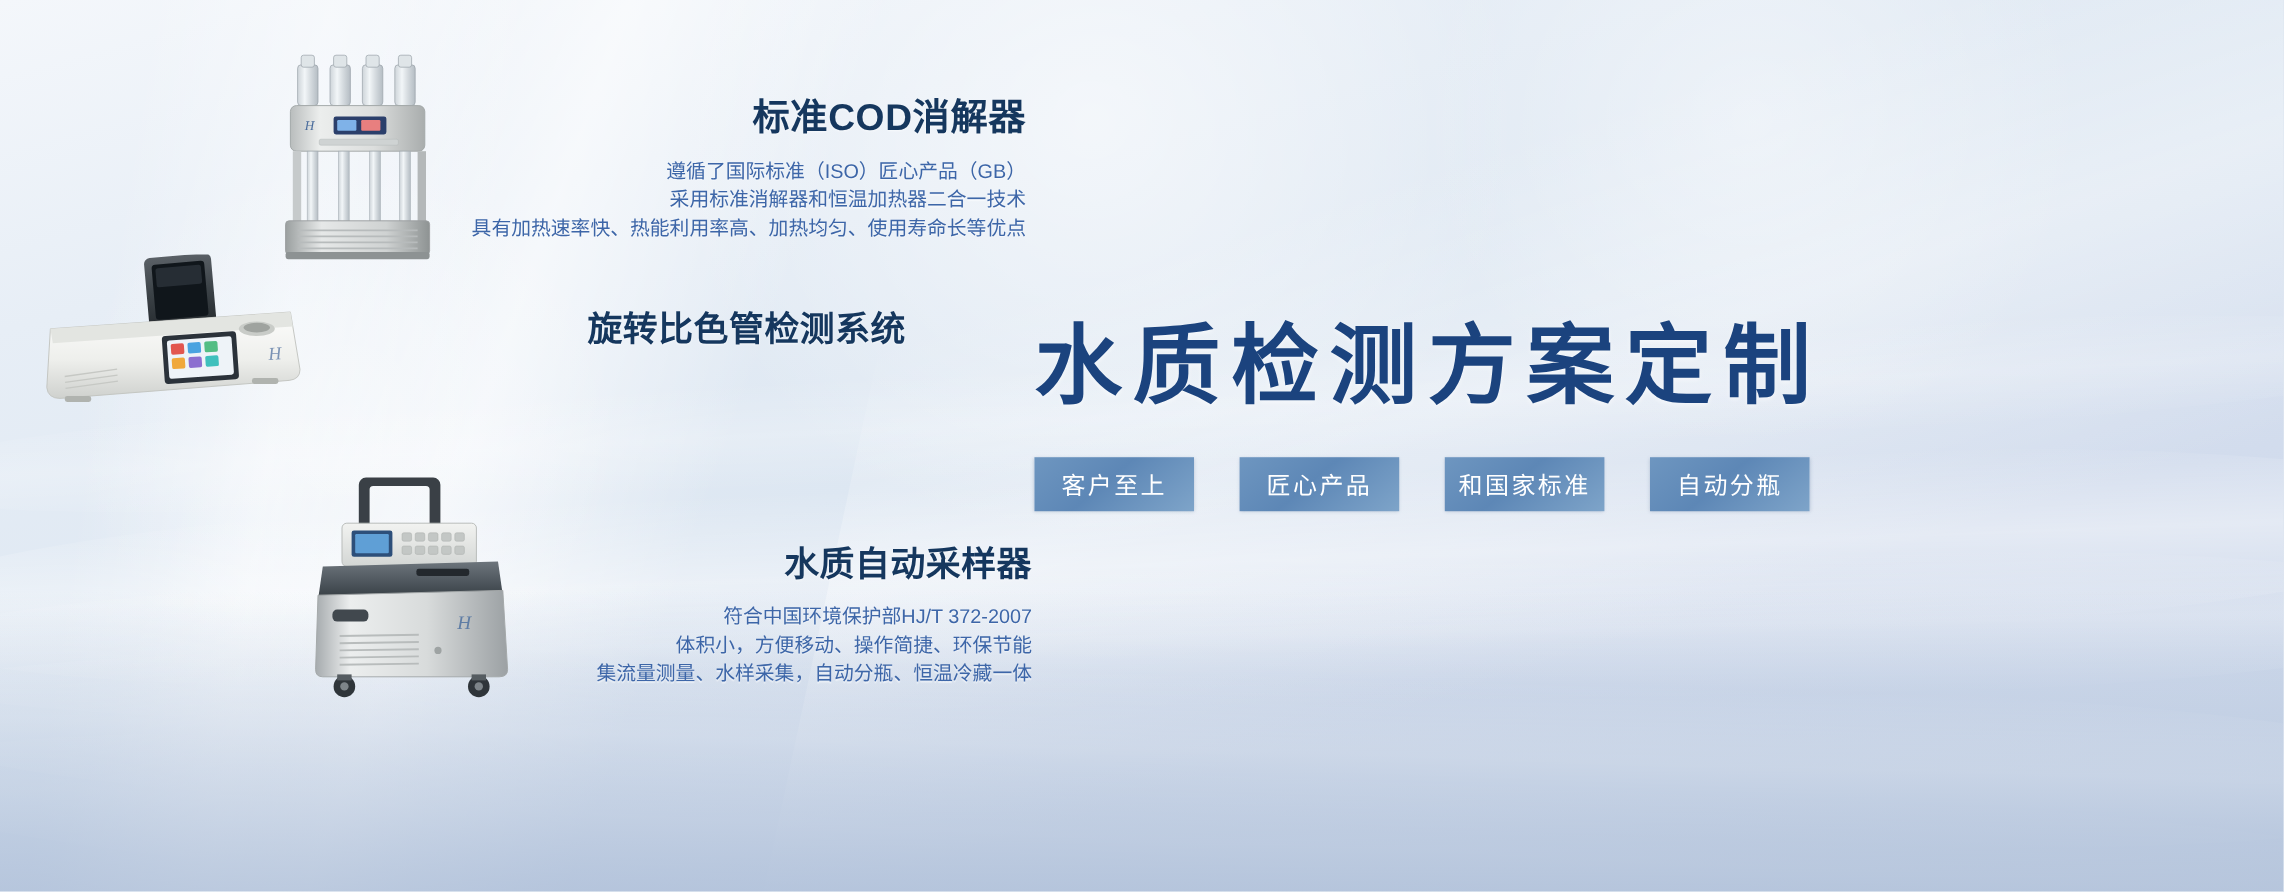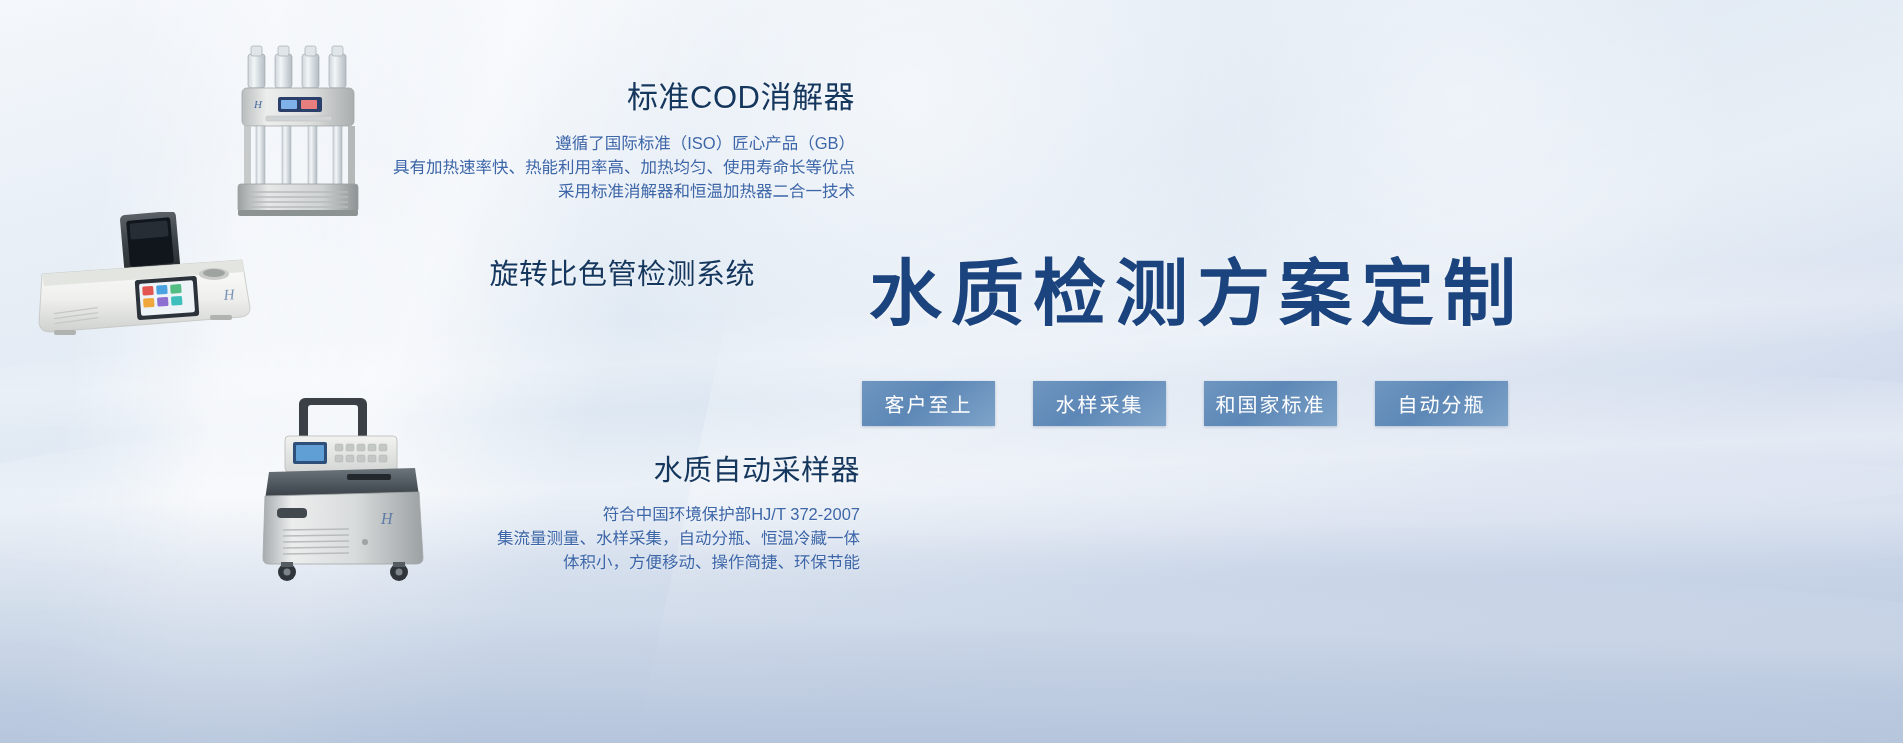--- a/index.html
+++ b/index.html
@@ -68,21 +68,21 @@
         transform:rotate(-3deg); border-radius:50%/100%; }
   .bottom-shade {
     position:absolute; left:0; right:0; bottom:0; height:250px;
     background:linear-gradient(180deg, rgba(186,201,222,0) 0%, rgba(181,197,220,.55) 60%, rgba(174,191,216,.80) 100%);
     pointer-events:none;
   }
 
   
   .block { position:absolute; text-align:right; }
   .block h2 {
-    font-weight:normal;
+    font-weight:bold;
     color:#15375e;
     letter-spacing:.5px;
     white-space:nowrap;
     text-shadow:0 1px 2px rgba(255,255,255,.6);
   }
   .block .lines { margin-top:14px; }
   .block .lines div {
     color:#3d66a8;
     font-size:16.5px;
     line-height:24px;
@@ -95,22 +95,22 @@
   #block-multi { left:140px; top:250px; width:615px; }
   #block-multi h2 { font-size:29px; }
   #block-sampler { left:300px; top:420px; width:560px;margin-top:26px; }
   #block-sampler h2 { font-size:29px; }
 
   
   .photo { position:absolute; }
 
   
   .hero {
-    position:absolute; left:855px; top:234px; width:670px;
-    text-align:right;
+    position:absolute; left:855px; top:245px; width:670px;
+    text-align:center;
   }
   .hero-title {
     font-size:73px;
     font-weight:bold;
     color:#1b437e;
     letter-spacing:9px;
     white-space:nowrap;
     text-shadow:0 2px 4px rgba(255,255,255,.55);
   }
 
@@ -204,22 +204,22 @@
         <line x1="16" y1="165" x2="116" y2="165"></line>
       </g>
       <rect x="6" y="168" width="120" height="6" rx="2" fill="#8d9293"></rect>
     </svg>
   </div>
 
   <div class="block" id="block-cod">
     <h2>标准COD消解器</h2>
     <div class="lines">
       <div>遵循了国际标准（ISO）匠心产品（GB）</div>
+      <div>采用标准消解器和恒温加热器二合一技术</div>
       <div>具有加热速率快、热能利用率高、加热均匀、使用寿命长等优点</div>
-      <div>采用标准消解器和恒温加热器二合一技术</div>
     </div>
   </div>
 
   <div class="photo" style="left:28px; top:212px; width:240px; height:135px;">
     <svg width="240" height="135" viewBox="0 0 240 135">
       <defs>
         <linearGradient id="anaBody" x1="0" y1="0" x2="0" y2="1">
           <stop offset="0%" stop-color="#fdfdfc"></stop>
           <stop offset="55%" stop-color="#eeefec"></stop>
           <stop offset="100%" stop-color="#cfd1ce"></stop>
@@ -338,35 +338,35 @@
       <circle cx="156" cy="180" r="3.5" fill="#7d8489"></circle>
       <rect x="38" y="170" width="12" height="5" fill="#555c61"></rect>
       <rect x="150" y="170" width="12" height="5" fill="#555c61"></rect>
     </svg>
   </div>
 
   <div class="block" id="block-sampler">
     <h2>水质自动采样器</h2>
     <div class="lines">
       <div>符合中国环境保护部HJ/T 372-2007</div>
+      <div>体积小，方便移动、操作简捷、环保节能</div>
       <div>集流量测量、水样采集，自动分瓶、恒温冷藏一体</div>
-      <div>体积小，方便移动、操作简捷、环保节能</div>
     </div>
   </div>
 
   <div class="hero">
     <div class="hero-title">水质检测方案定制</div>
   </div>
 
   <div class="badges">
     <div class="badge">
       <span>客户至上</span>
     </div>
     <div class="badge">
-      <span>水样采集</span>
+      <span>匠心产品</span>
     </div>
     <div class="badge">
       <span>和国家标准</span>
     </div>
     <div class="badge">
       <span>自动分瓶</span>
     </div>
   </div>
 
 </div>

